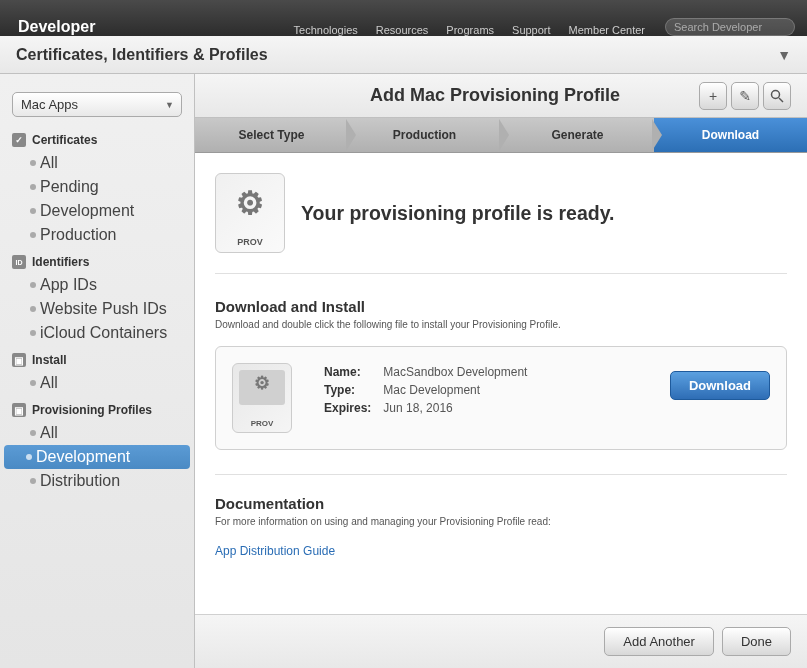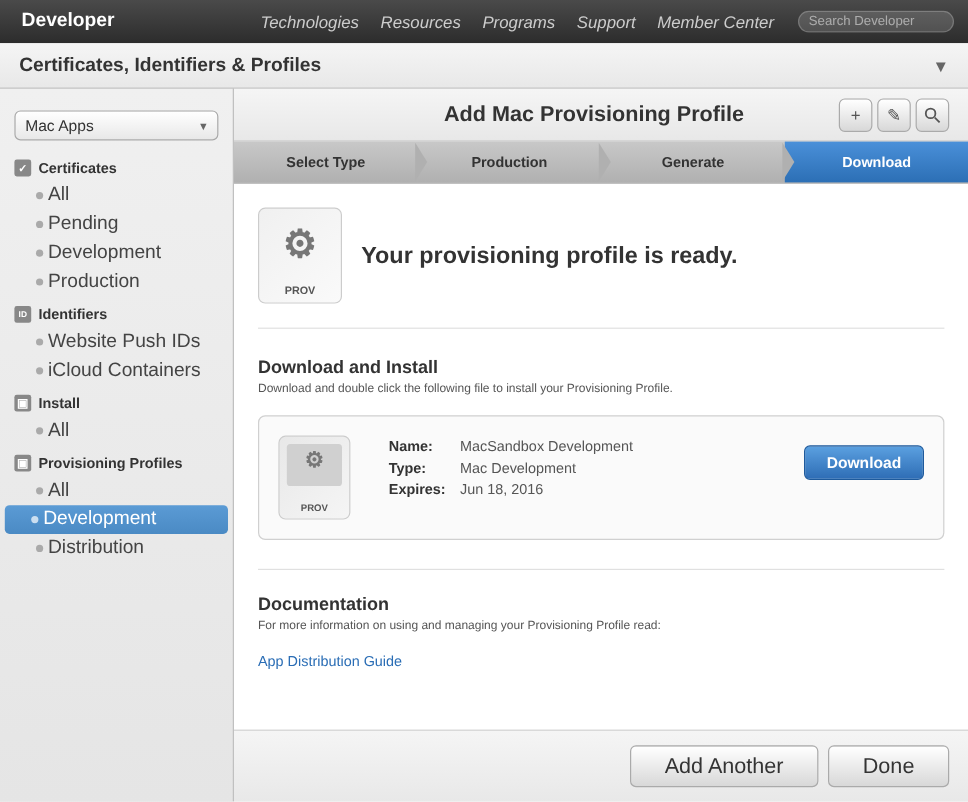--- a/index.html
+++ b/index.html
@@ -1,26 +1,26 @@
 <!DOCTYPE html>
 <html><head>
   <meta charset="utf-8">
   <style>
     * { box-sizing: border-box; margin: 0; padding: 0; }
     body { font-family: -apple-system, "Helvetica Neue", Arial, sans-serif; font-size: 13px; background: #ddd; color: #333; }
 
     
     .top-nav {
       background: linear-gradient(to bottom, #4a4a4a, #2c2c2c);
-      display: flex; align-items: center; height: 36px; padding: 0 12px; gap: 20px;
+      display: flex; align-items: flex-end; height: 36px; padding: 0 12px; gap: 20px;
     }
     .top-nav .logo { display: flex; align-items: center; gap: 6px; color: #fff; font-size: 16px; font-weight: bold; }
     .top-nav .logo .apple { font-size: 18px; }
     .top-nav-links { display: flex; gap: 18px; margin-left: auto; }
-    .top-nav-links a { color: #ccc; text-decoration: none; font-size: 14px; font-style: italic; }
+    .top-nav-links a { color: #ccc; text-decoration: none; font-size: 11px; }
     .search-box { background: rgba(255,255,255,0.15); border: 1px solid rgba(255,255,255,0.2); border-radius: 10px; padding: 2px 8px; color: #fff; font-size: 11px; width: 130px; outline: none; }
     .search-box::placeholder { color: rgba(255,255,255,0.5); }
 
     
     .sub-header {
       background: linear-gradient(to bottom, #f5f5f5, #e8e8e8);
       border-bottom: 1px solid #c0c0c0;
       display: flex; align-items: center; padding: 0 16px; height: 38px;
     }
     .sub-header-title { font-size: 16px; font-weight: 600; color: #333; flex: 1; }
@@ -179,24 +179,24 @@
     .doc-section { margin-top: 24px; padding-top: 20px; border-top: 1px solid #e0e0e0; }
     .doc-link { color: #2a6db5; text-decoration: none; font-size: 12px; }
 
     
     .content-footer {
       border-top: 1px solid #d0d0d0; padding: 12px 16px;
       display: flex; justify-content: flex-end; gap: 8px;
       background: linear-gradient(to bottom, #f5f5f5, #e8e8e8);
     }
     .footer-btn {
-      padding: 6px 28px;
+      padding: 6px 18px;
       background: linear-gradient(to bottom, #fff, #d8d8d8);
       border: 1px solid #aaa; border-radius: 5px;
-      font-size: 18px; color: #333; cursor: pointer;
+      font-size: 13px; color: #333; cursor: pointer;
     }
   </style>
 </head>
 <body>
 
 <nav class="top-nav">
   <div class="logo">
     <span class="apple"></span>
     <span>Developer</span>
   </div>
@@ -246,20 +246,24 @@
       <div class="sidebar-item">
         <span class="dot"></span>
         <span>Production</span>
       </div>
     </div>
 
     <div class="sidebar-section">
       <div class="sidebar-section-header">
         <span class="section-icon" style="font-size:7px;">ID</span>
         <span>Identifiers</span>
+      </div>
+      <div class="sidebar-item">
+        <span class="dot"></span>
+        <span>App IDs</span>
       </div>
       <div class="sidebar-item">
         <span class="dot"></span>
         <span>Website Push IDs</span>
       </div>
       <div class="sidebar-item">
         <span class="dot"></span>
         <span>iCloud Containers</span>
       </div>
     </div>

